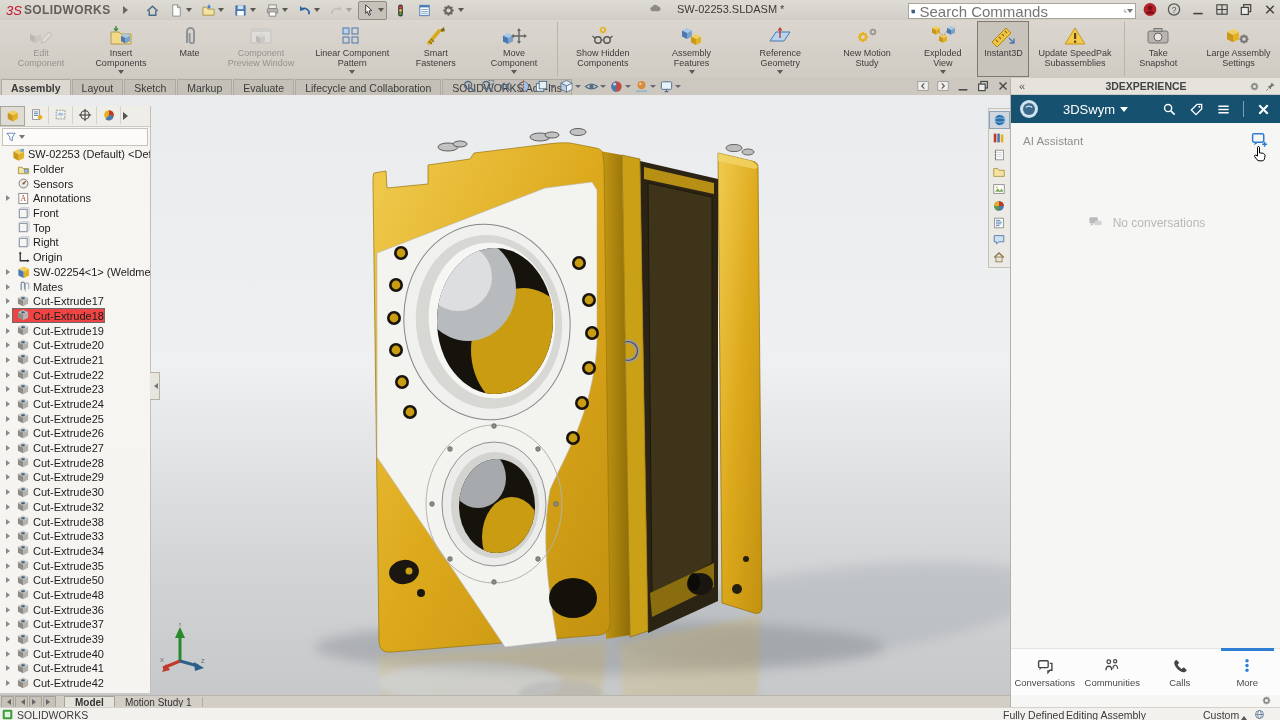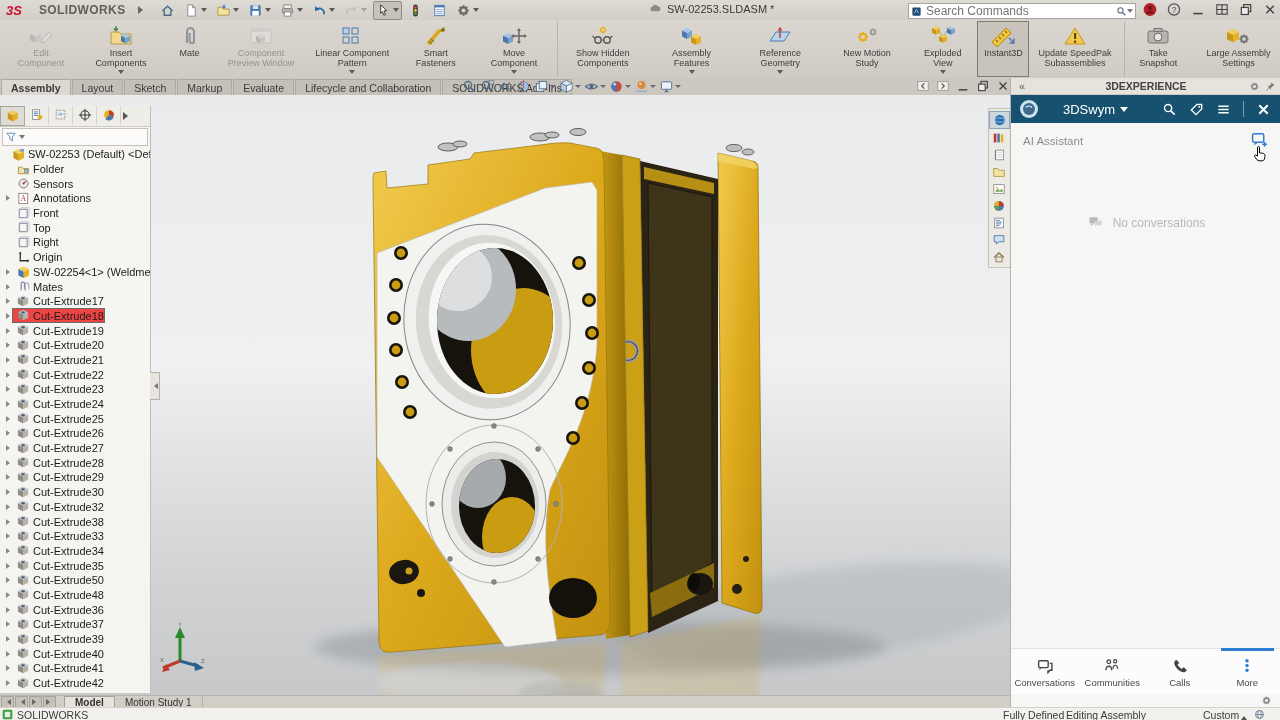--- a/index.html
+++ b/index.html
@@ -4,36 +4,36 @@
 <style>
   html,body{margin:0;padding:0}
   body{width:1280px;height:720px;position:relative;overflow:hidden;
        font-family:"Liberation Sans",sans-serif;background:#d5d1c9;font-size:11px;color:#333}
   .icn{display:inline-block;line-height:0}
   .icn svg{width:100%;height:100%;display:block}
   
   #titlebar{position:absolute;left:0;top:0;width:1280px;height:20px;background:linear-gradient(#dedbd5,#d2cec7);
             border-bottom:1px solid #bcb8b0;display:flex;align-items:center}
   .logo{display:flex;align-items:center;margin-left:6px;white-space:nowrap}
-  .logo .ds{color:#c8102e;font-weight:bold;font-style:italic;font-size:13px;margin-right:17px}
+  .logo .ds{color:#c8102e;font-weight:normal;font-style:italic;font-size:13px;margin-right:2px}
   .logo .sw{color:#63605a;font-weight:bold;font-size:12px;letter-spacing:.4px}
   .expander{width:0;height:0;border:4px solid transparent;border-left:5px solid #6a675f;margin:0 10px 0 12px}
   #tb-tools{display:flex;align-items:center;gap:3px}
   .tb-tool{height:17px;display:flex;align-items:center;padding:0 2px;border:1px solid transparent;border-radius:2px}
   .tb-tool .i16{width:15px;height:15px}
   .tb-tool .dd{display:none;width:0;height:0;border:3px solid transparent;border-top:4px solid #5c5952;margin-left:2px;margin-top:3px}
   .tb-tool.hasdd .dd{display:block}
   .tb-tool.pressed{background:#c6c2b9;border-color:#8f8c84}
   .tb-tool.disabled{opacity:.4;filter:grayscale(1)}
-  #doc-title{position:absolute;left:648px;top:3px;display:flex;align-items:center;gap:5px;font-size:11px;color:#3c3a36}
+  #doc-title{position:absolute;left:648px;top:3px;display:flex;align-items:center;gap:15px;font-size:11px;color:#3c3a36}
   #doc-title .i16{width:14px;height:12px}
   #searchbox{position:absolute;left:908px;top:3px;width:222px;height:14px;background:#fff;border:1px solid #a9a69e;
              display:flex;align-items:center;padding:0 2px}
   #searchbox .i16{width:11px;height:11px}
-  #searchbox input{flex:1;border:none;outline:none;font-size:12px;color:#555;background:transparent;font-family:"Liberation Sans",sans-serif;padding:0 4px;height:16px}
+  #searchbox input{flex:1;border:none;outline:none;font-size:15px;color:#555;background:transparent;font-family:"Liberation Sans",sans-serif;padding:0 4px;height:16px}
   #searchbox .dd{width:0;height:0;border:3px solid transparent;border-top:4px solid #777;margin-top:3px}
   .tb-right{position:absolute;top:2px;display:flex;align-items:center}
   .wbtn{width:16px;height:15px;display:flex;align-items:center;justify-content:center;margin-left:8px}
   
   #ribbon{position:absolute;left:0;top:20px;width:1280px;height:58px;background:linear-gradient(#dbd7d0,#cfcbc3);
           border-bottom:1px solid #b8b4ac;display:flex;align-items:stretch;padding-left:4px}
   .rb-item{display:flex;flex-direction:column;align-items:center;justify-content:flex-start;
            padding:3px 5px 1px;margin:1px 0;border:1px solid transparent;min-width:40px}
   .rb-item .ric{width:26px;height:22px}
   .rb-item .rlab{font-size:9px;line-height:10px;text-align:center;color:#3c3c3c;max-width:82px;margin-top:1px}

